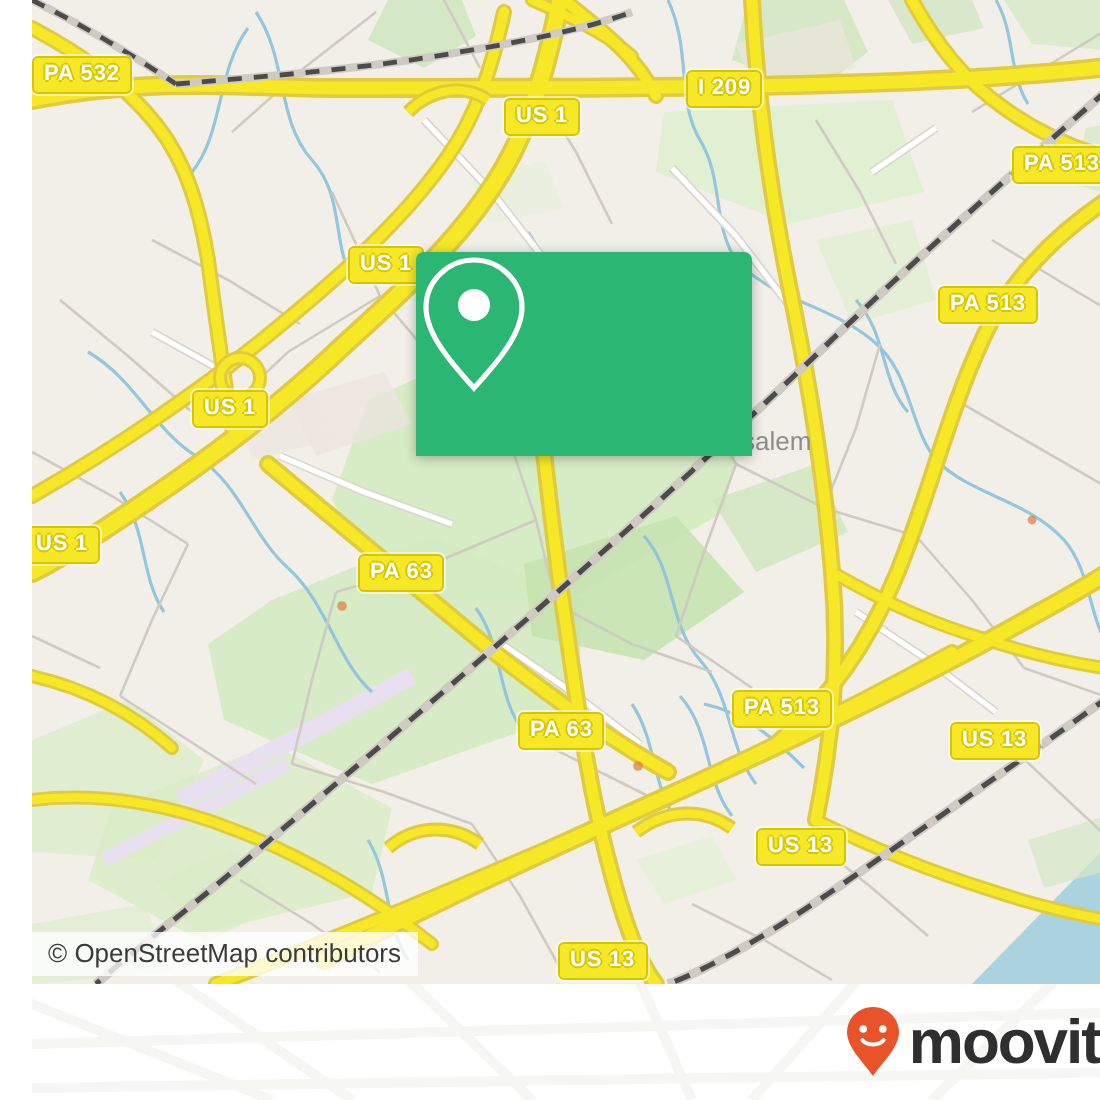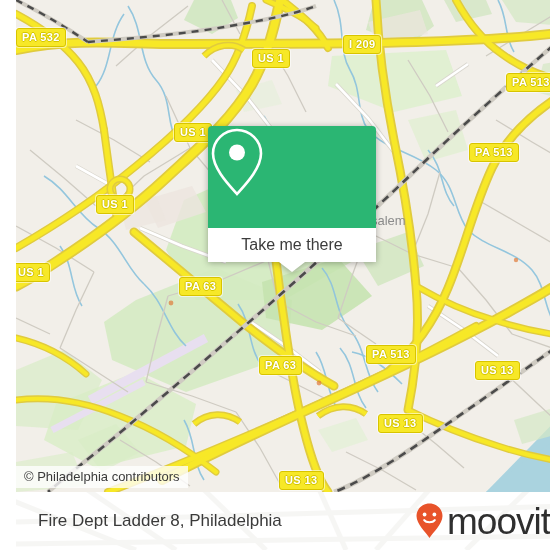--- a/index.html
+++ b/index.html
@@ -81,21 +81,21 @@
   #footer-bg{position:absolute;left:0;top:0;opacity:.30;}
   #footer-title{
     position:absolute;left:22px;top:50%;transform:translateY(-50%);
     font-size:17px;color:#3a3a3a;white-space:nowrap;
   }
   #brand{
     position:absolute;right:16px;top:50%;transform:translateY(-50%);
     display:flex;align-items:center;gap:3px;
   }
   #brand-wordmark{
-    font-size:37px;font-weight:normal;color:#2f2f2f;letter-spacing:-1px;line-height:1;
+    font-size:31px;font-weight:bold;color:#2f2f2f;letter-spacing:-1px;line-height:1;
   }
 </style>
 </head>
 <body>
 
 <div id="app">
 
   <div id="map">
     <svg width="550" height="492" viewBox="0 0 550 492">
       <defs>
@@ -323,45 +323,40 @@
 
     <div class="place-label" style="left:355px;top:213px;">salem</div>
 
     <div id="popup">
       <div id="popup-head">
         <svg width="58" height="72" viewBox="0 0 58 72">
           <path d="M29 4 C16 4 5 14.6 5 27.6 C5 43 22 60 29 68 C36 60 53 43 53 27.6 C53 14.6 42 4 29 4 Z" fill="none" stroke="#ffffff" stroke-width="2.6"></path>
           <circle cx="29" cy="26.5" r="8" fill="#ffffff"></circle>
         </svg>
       </div>
-      <div id="popup-foot">
-        <span id="popup-foot-label">Take me there</span>
-        <span id="popup-tail"></span>
-      </div>
     </div>
 
-    <div id="attribution">© Philadelphia contributors</div>
+    <div id="attribution">© OpenStreetMap contributors</div>
   </div>
 
   <div id="footer">
     <svg id="footer-bg" width="550" height="58" viewBox="0 0 550 58">
       <rect x="0" y="0" width="550" height="58" fill="#ffffff"></rect>
       <g stroke="#e4e2dd" stroke-width="5" fill="none">
         <path d="M-10 6 L120 58"></path>
         <path d="M60 -10 L160 58"></path>
         <path d="M180 -10 L250 58"></path>
         <path d="M300 -10 L330 58"></path>
         <path d="M420 -10 L360 58"></path>
         <path d="M520 -10 L450 58"></path>
         <path d="M0 30 L550 14"></path>
         <path d="M0 52 L550 44"></path>
       </g>
     </svg>
 
-    <div id="footer-title">Fire Dept Ladder 8, Philadelphia</div>
 
     <div id="brand">
       <svg width="29" height="37" viewBox="0 0 29 37">
         <path d="M14.5 1 C7.3 1 1.5 6.6 1.5 13.6 C1.5 21.6 11 30 14.5 35.5 C18 30 27.5 21.6 27.5 13.6 C27.5 6.6 21.7 1 14.5 1 Z" fill="#e8532a"></path>
         <circle cx="9.6" cy="12" r="1.9" fill="#ffffff"></circle>
         <circle cx="19.4" cy="12" r="1.9" fill="#ffffff"></circle>
         <path d="M9.2 17.6 C11.2 20.4 17.8 20.4 19.8 17.6" stroke="#ffffff" stroke-width="2" fill="none" stroke-linecap="round"></path>
       </svg>
       <span id="brand-wordmark">moovit</span>
     </div>

